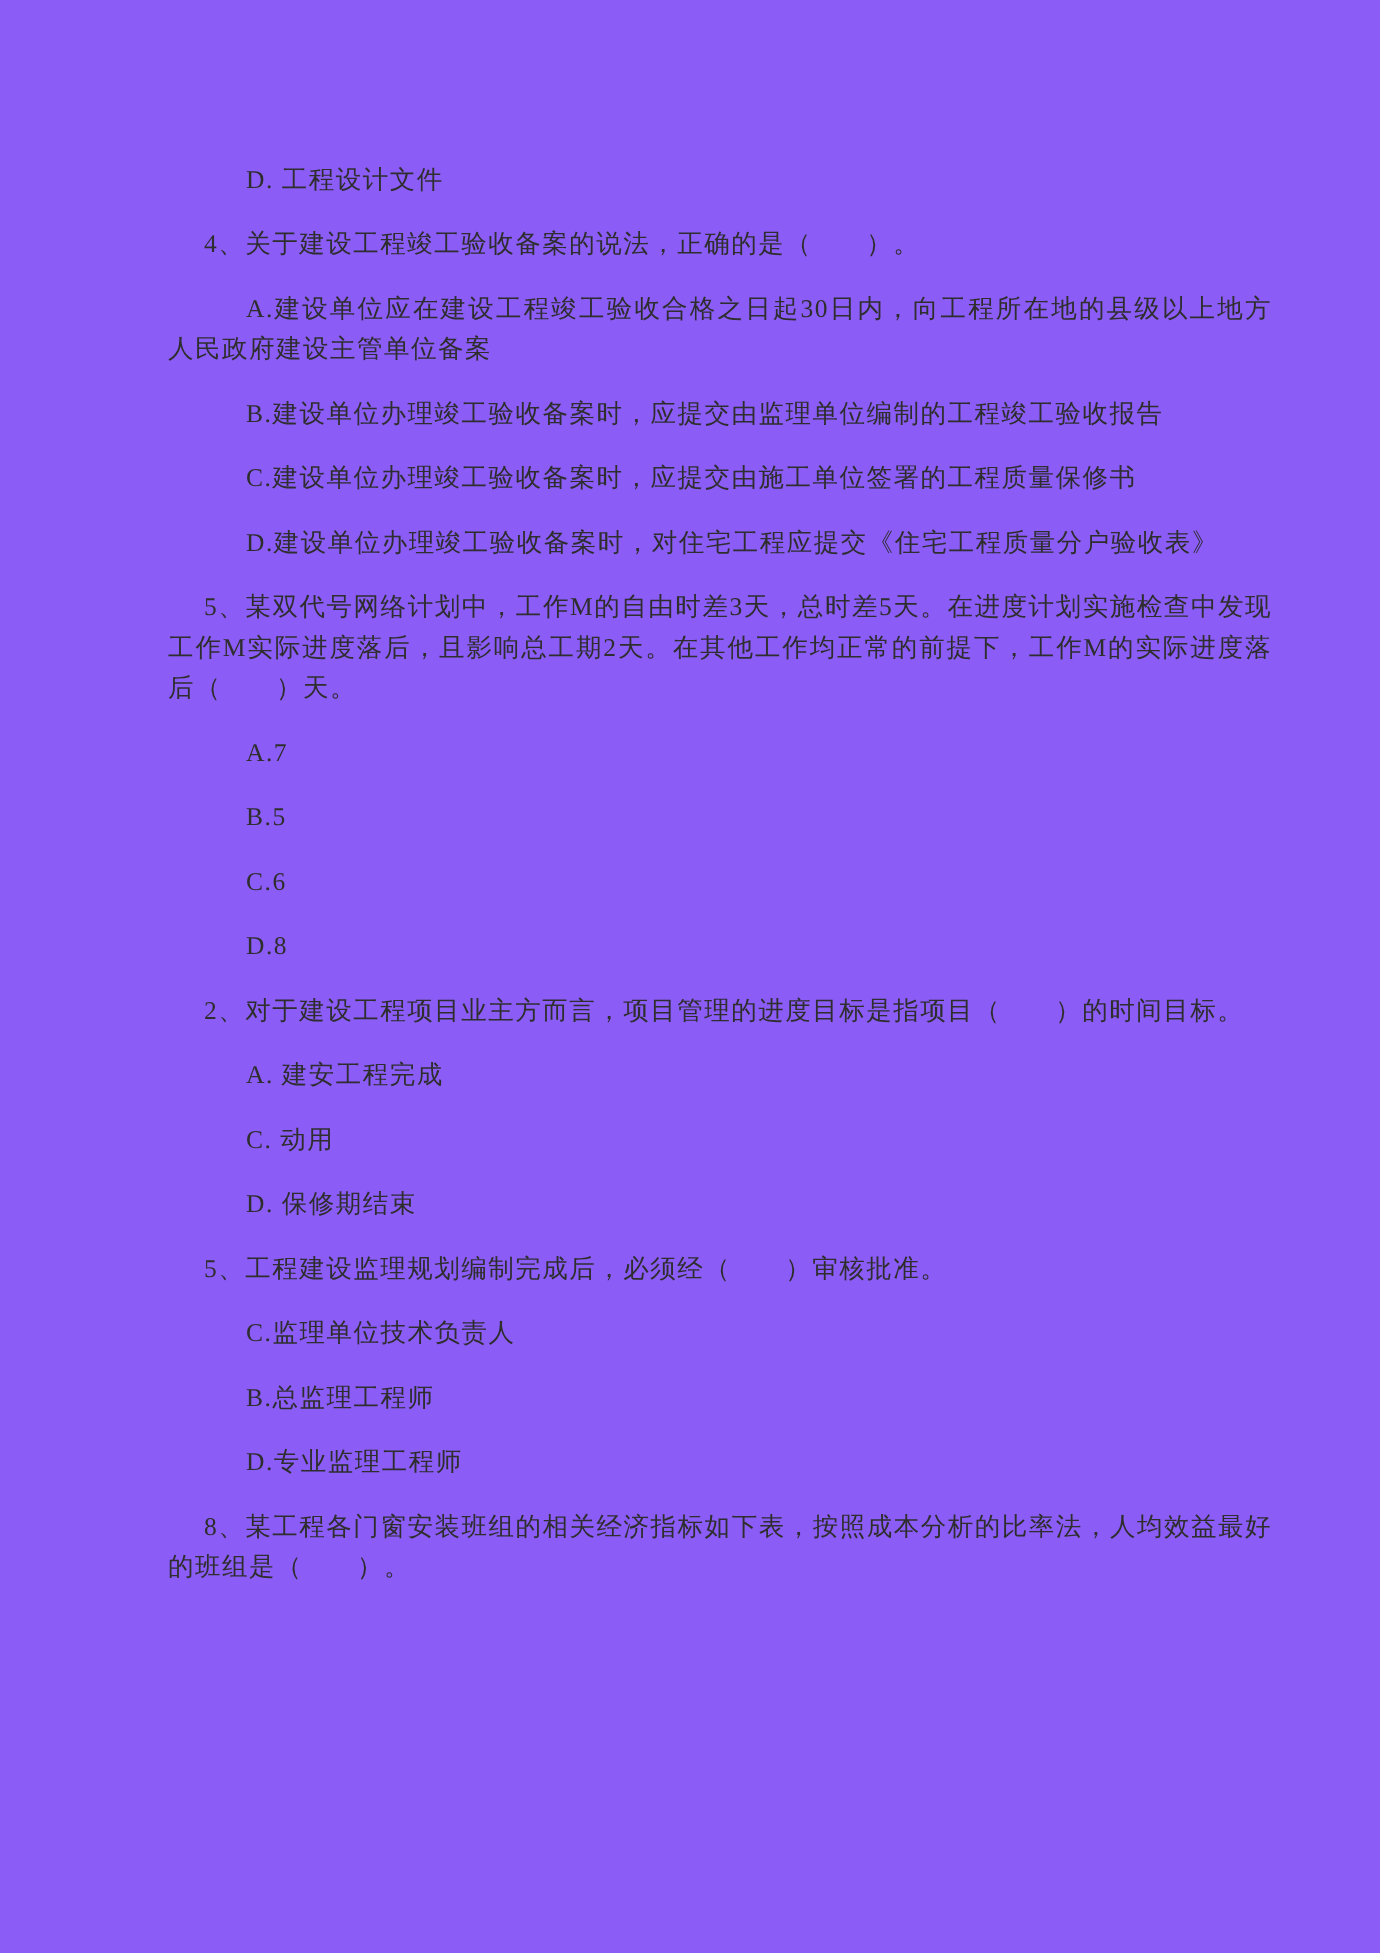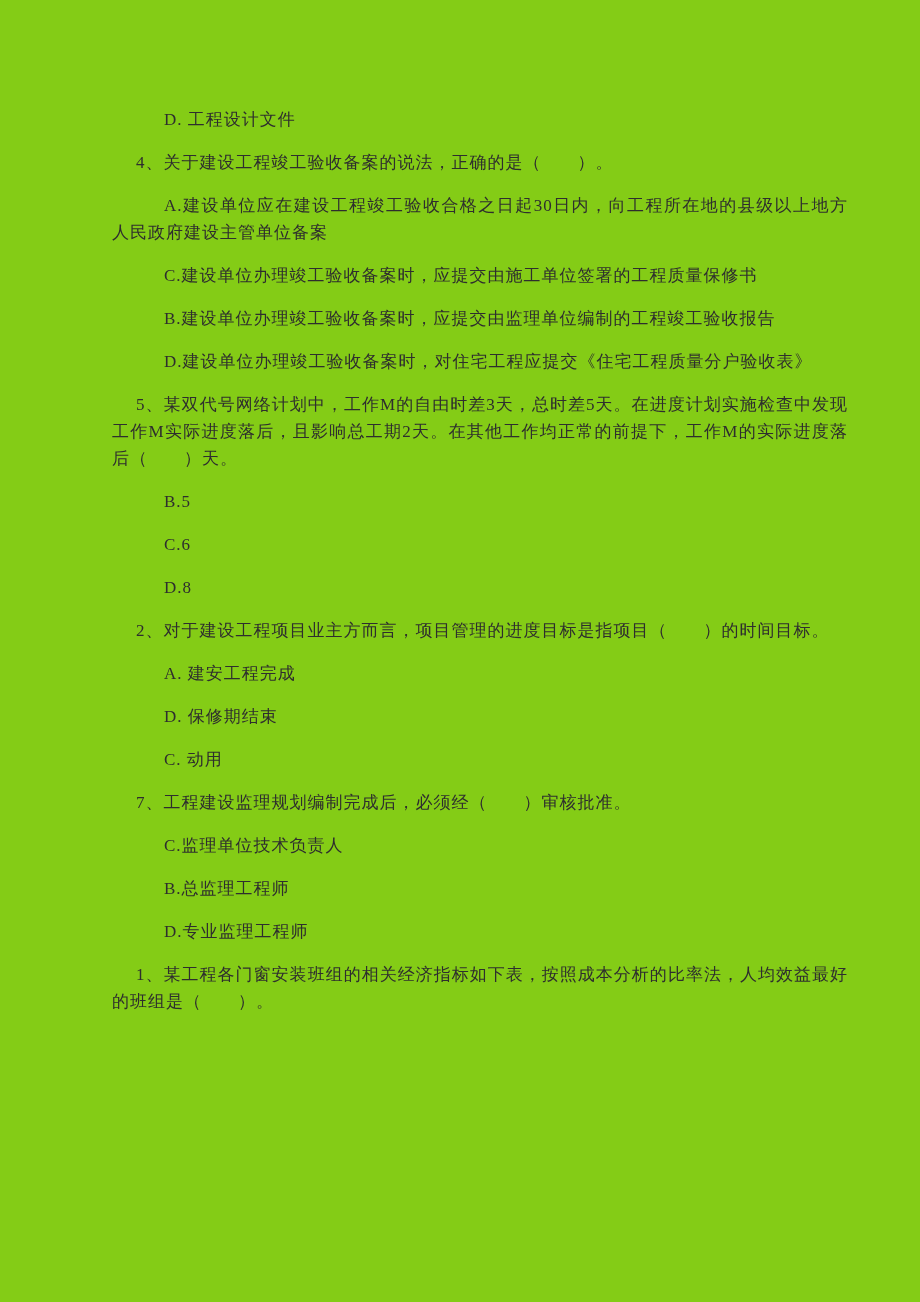--- a/index.html
+++ b/index.html
@@ -11,21 +11,21 @@
     width: 920px;
     height: 1302px;
     overflow: hidden;
     font-family: "Liberation Serif", "DejaVu Serif", serif;
   }
   .page {
     box-sizing: border-box;
     width: 920px;
     height: 1302px;
     padding: 106px 72px 40px 112px;
-    background: #84cc16;
+    background: #8b5cf6;
   }
   .page p {
     margin: 0 0 16px 0;
     font-size: 17px;
     line-height: 27px;
     letter-spacing: 1px;
     color: #2e2e2e;
     text-align: justify;
     word-break: break-all;
   }
@@ -38,34 +38,35 @@
 </style>
 </head>
 <body>
 
 <div class="page">
 
   <p class="option">D. 工程设计文件</p>
 
   <p class="stem">4、关于建设工程竣工验收备案的说法，正确的是（　　）。</p>
   <p class="option">A.建设单位应在建设工程竣工验收合格之日起30日内，向工程所在地的县级以上地方人民政府建设主管单位备案</p>
+  <p class="option">B.建设单位办理竣工验收备案时，应提交由监理单位编制的工程竣工验收报告</p>
   <p class="option">C.建设单位办理竣工验收备案时，应提交由施工单位签署的工程质量保修书</p>
-  <p class="option">B.建设单位办理竣工验收备案时，应提交由监理单位编制的工程竣工验收报告</p>
   <p class="option">D.建设单位办理竣工验收备案时，对住宅工程应提交《住宅工程质量分户验收表》</p>
 
   <p class="stem">5、某双代号网络计划中，工作M的自由时差3天，总时差5天。在进度计划实施检查中发现工作M实际进度落后，且影响总工期2天。在其他工作均正常的前提下，工作M的实际进度落后（　　）天。</p>
+  <p class="option">A.7</p>
   <p class="option">B.5</p>
   <p class="option">C.6</p>
   <p class="option">D.8</p>
 
   <p class="stem">2、对于建设工程项目业主方而言，项目管理的进度目标是指项目（　　）的时间目标。</p>
   <p class="option">A. 建安工程完成</p>
+  <p class="option">C. 动用</p>
   <p class="option">D. 保修期结束</p>
-  <p class="option">C. 动用</p>
 
-  <p class="stem">7、工程建设监理规划编制完成后，必须经（　　）审核批准。</p>
+  <p class="stem">5、工程建设监理规划编制完成后，必须经（　　）审核批准。</p>
   <p class="option">C.监理单位技术负责人</p>
   <p class="option">B.总监理工程师</p>
   <p class="option">D.专业监理工程师</p>
 
-  <p class="stem">1、某工程各门窗安装班组的相关经济指标如下表，按照成本分析的比率法，人均效益最好的班组是（　　）。</p>
+  <p class="stem">8、某工程各门窗安装班组的相关经济指标如下表，按照成本分析的比率法，人均效益最好的班组是（　　）。</p>
 
 </div>
 
 </body></html>

